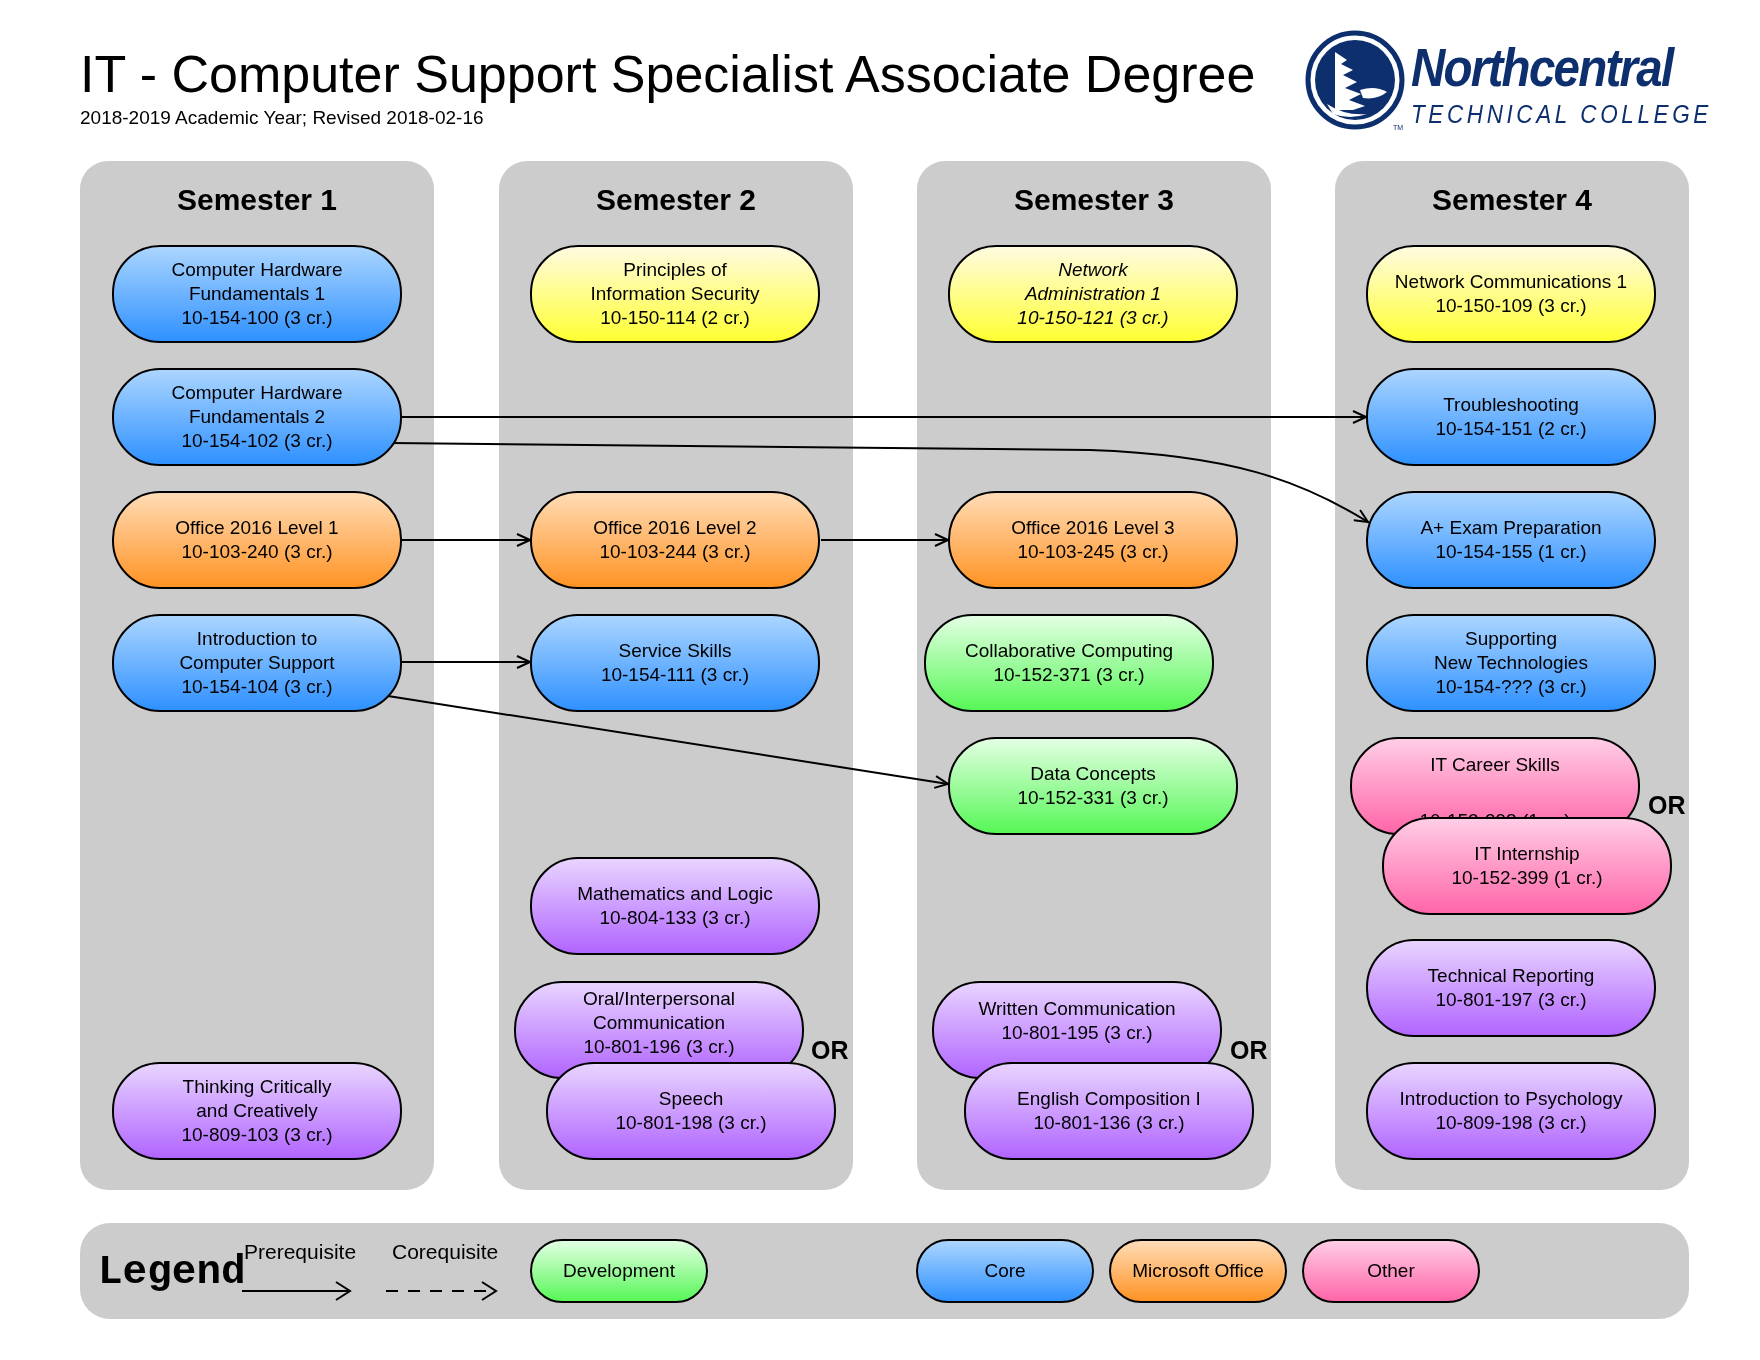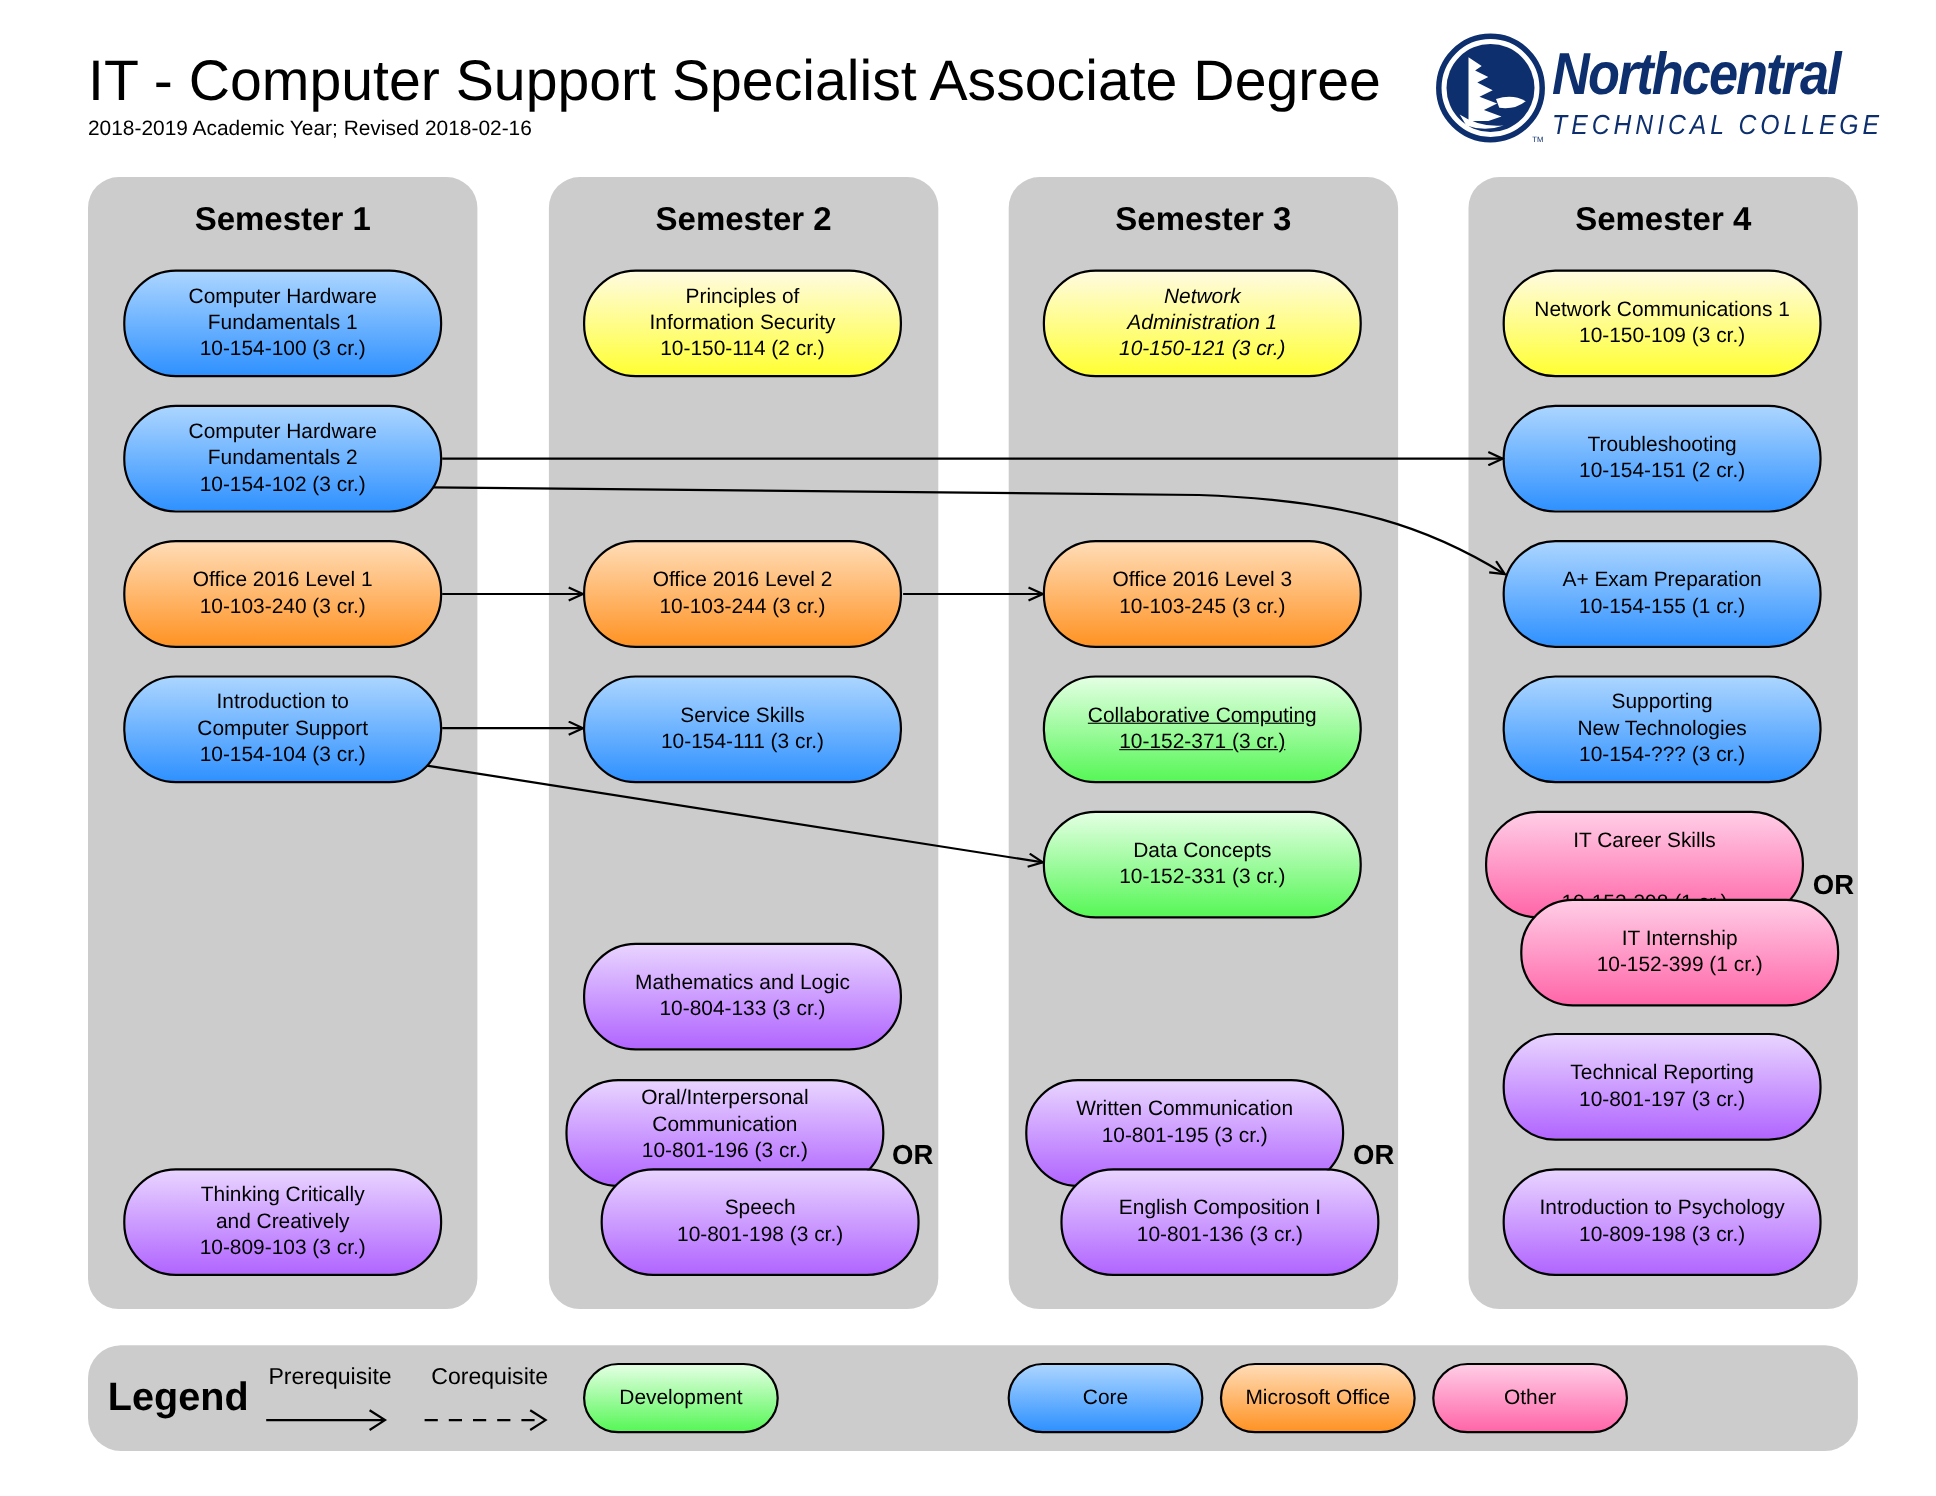--- a/index.html
+++ b/index.html
@@ -20,21 +20,21 @@
           font-size:19px; line-height:24px; box-sizing:content-box; }
   .pill span { display:block; white-space:nowrap; }
   .c-core { background:linear-gradient(#abd5ff, #2f91ff); }
   .c-net  { background:linear-gradient(#fffbe0, #ffff33); }
   .c-dev  { background:linear-gradient(#e3ffe3, #57f757); }
   .c-office { background:linear-gradient(#ffdcb6, #ff9324); }
   .c-other { background:linear-gradient(#ffcde6, #ff66a8); }
   .c-gen { background:linear-gradient(#e8d4ff, #b165ff); }
   .or { position:absolute; font-size:25px; font-weight:bold; }
   .legend { position:absolute; left:80px; top:1223px; width:1609px; height:96px; background:#cccccc; border-radius:30px; }
-  .legend-title { position:absolute; left:18px; top:26px; font-size:36px; font-weight:bold; }
+  .legend-title { position:absolute; left:18px; top:26px; font-size:41px; font-weight:bold;font-family:Liberation Mono, monospace; }
   .legend-label { position:absolute; top:17px; font-size:21px; white-space:nowrap; }
   .legend-pill { position:absolute; top:16px; width:174px; height:60px; border:2px solid #000; border-radius:32px;
                  display:flex; align-items:center; justify-content:center; text-align:center; font-size:19px; line-height:24px; }
   svg.arrows { position:absolute; left:0; top:0; width:1760px; height:1360px; pointer-events:none; }
 </style>
 </head>
 <body>
 
 <div class="title">IT - Computer Support Specialist Associate Degree</div>
 <div class="subtitle">2018-2019 Academic Year; Revised 2018-02-16</div>
@@ -134,21 +134,21 @@
 
 <div class="pill c-net" style="left:948px;top:245px;font-style:italic;">
   <span>Network</span>
   <span>Administration 1</span>
   <span>10-150-121 (3 cr.)</span>
 </div>
 <div class="pill c-office" style="left:948px;top:491px;">
   <span>Office 2016 Level 3</span>
   <span>10-103-245 (3 cr.)</span>
 </div>
-<div class="pill c-dev" style="left:948px;top:614px;text-decoration:underline;">
+<div class="pill c-dev" style="left:924px;top:614px;">
   <span>Collaborative Computing</span>
   <span>10-152-371 (3 cr.)</span>
 </div>
 <div class="pill c-dev" style="left:948px;top:737px;">
   <span>Data Concepts</span>
   <span>10-152-331 (3 cr.)</span>
 </div>
 <div class="pill c-gen" style="left:932px;top:981px;justify-content:flex-start;padding-top:14px;height:80px;">
   <span>Written Communication</span>
   <span>10-801-195 (3 cr.)</span>

